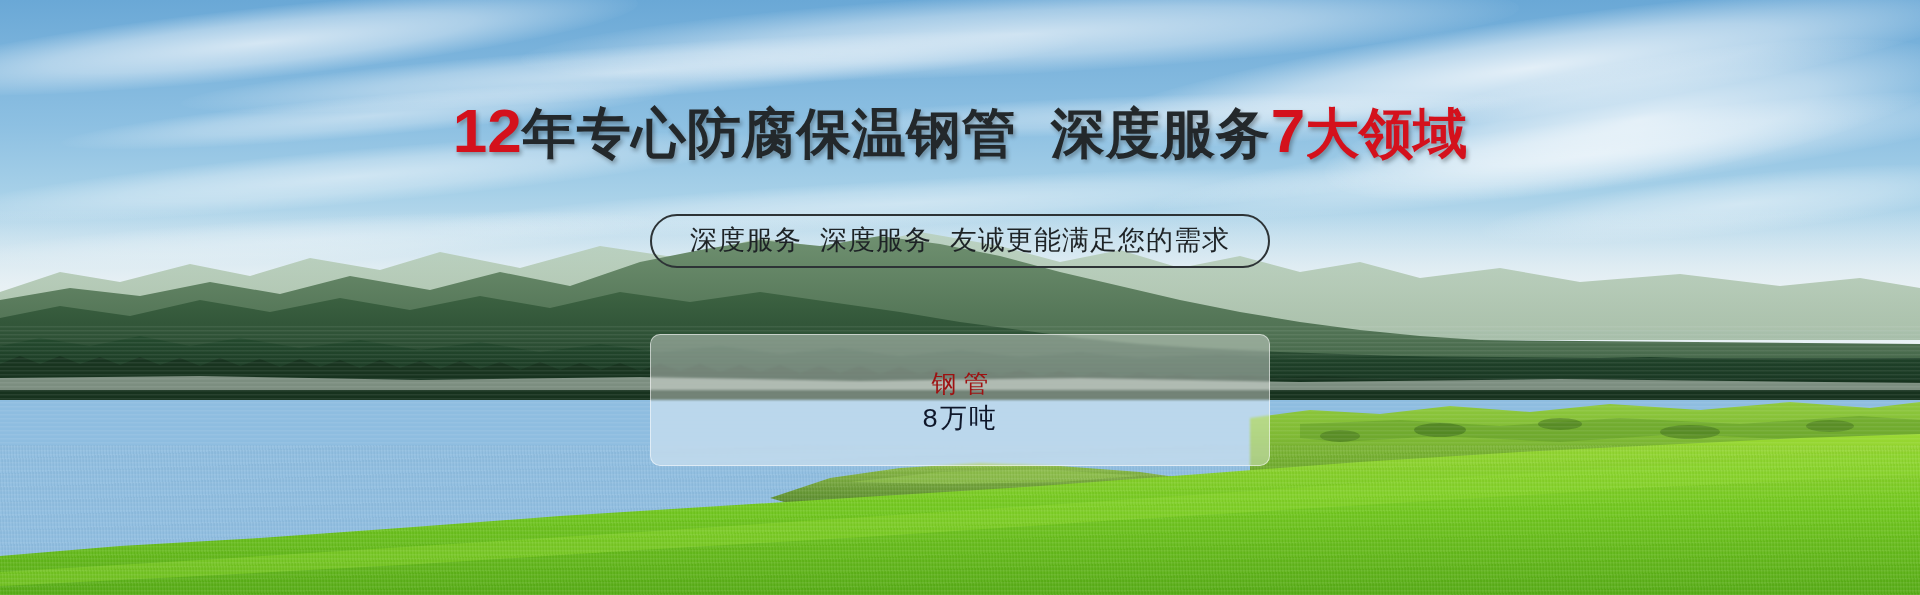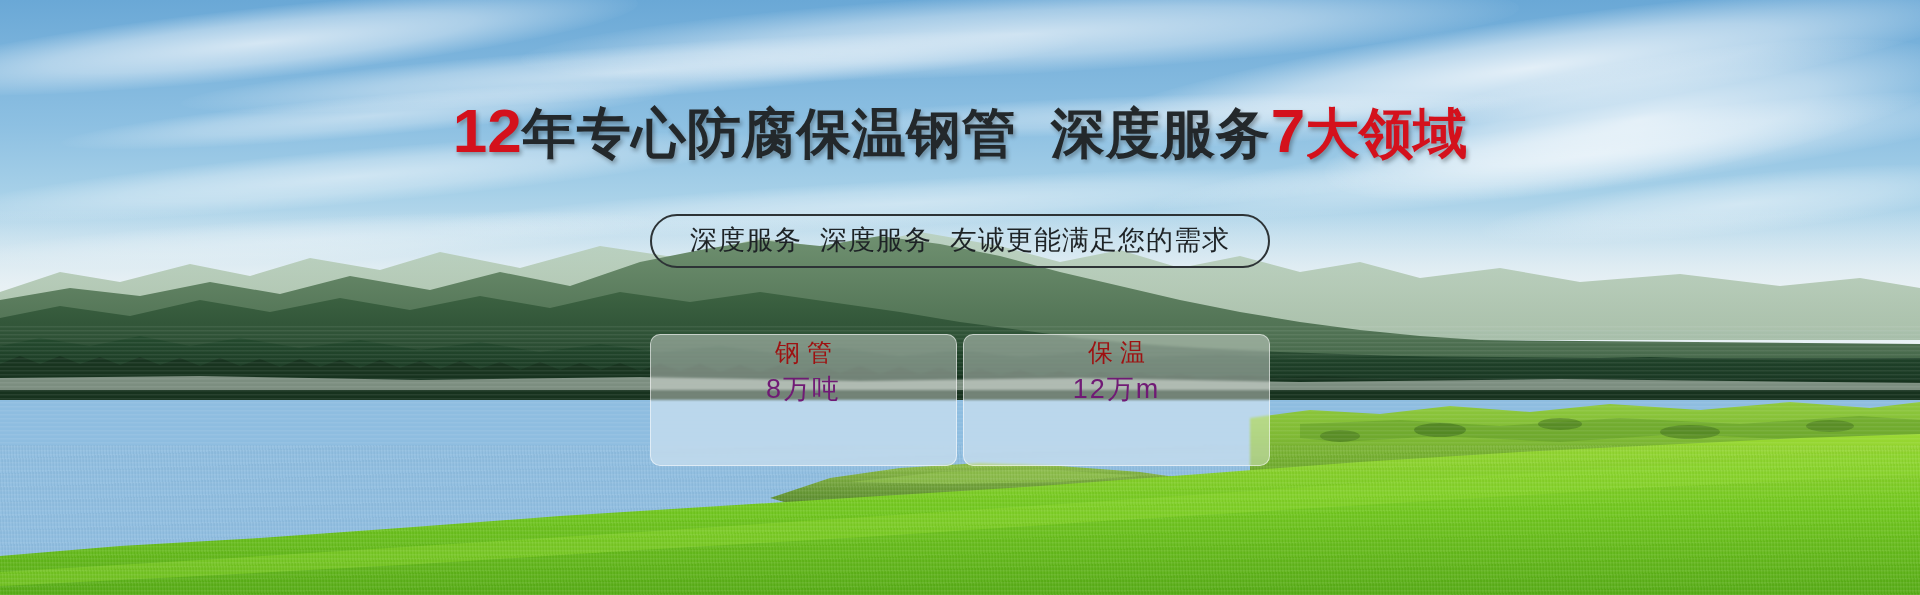--- a/index.html
+++ b/index.html
@@ -135,37 +135,38 @@
   }
   .card{
     flex:1 1 0;
     border-radius:10px;
     background:rgba(255,255,255,.38);
     border:1px solid rgba(255,255,255,.55);
     backdrop-filter:blur(1px);
     display:flex;
     flex-direction:column;
     align-items:center;
+    justify-content:center;
     gap:10px;
     padding-top:4px;
   }
   .card-title{
     font-size:25px;
     line-height:26px;
     letter-spacing:7px;
     text-indent:7px;
     color:#9e1111;
     font-family:"Liberation Sans","DejaVu Sans",sans-serif;
   }
   .card-value{
     font-size:27px;
     line-height:28px;
     letter-spacing:2px;
-    color:#701a75;
-    font-family:Liberation Sans, sans-serif;
+    color:#0f172a;
+    font-family:Liberation Mono, monospace;
   }
   .card-value sup{
     font-size:16px;
     vertical-align:super;
     letter-spacing:0;
   }
 </style>
 </head>
 <body>
 
@@ -321,22 +322,16 @@
     <div class="cards">
 
       <div class="card">
         <div class="card-title">钢管</div>
         <div class="card-value">
           <span>8万吨</span>
         </div>
       </div>
 
 
-      <div class="card">
-        <div class="card-title">保温</div>
-        <div class="card-value">
-          <span>12万m</span>
-        </div>
-      </div>
 
     </div>
   </div>
 </div>
 
 </body></html>

